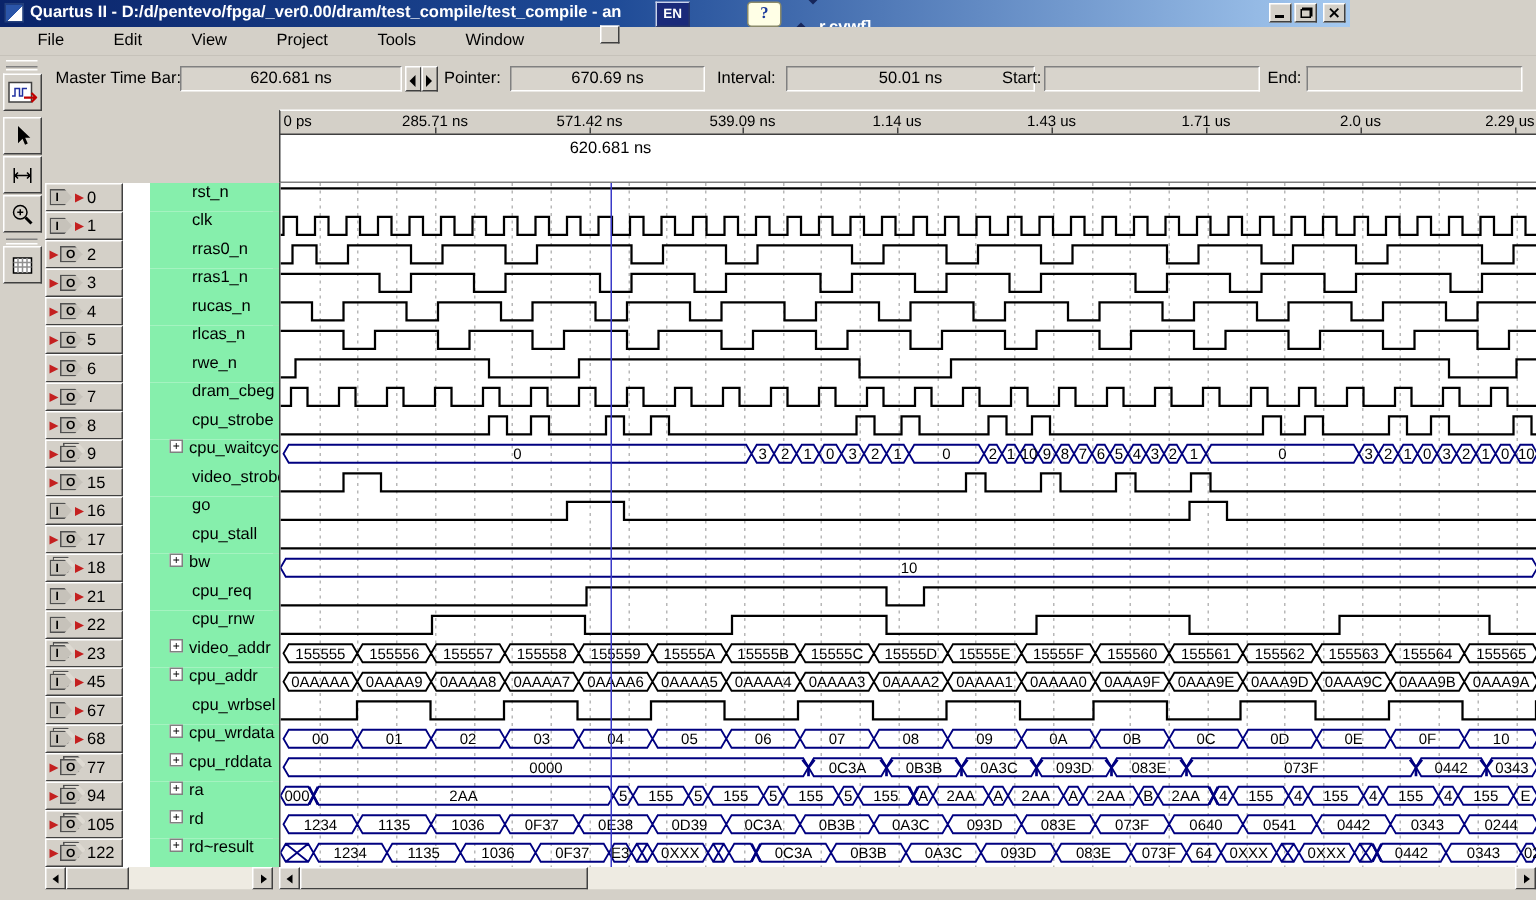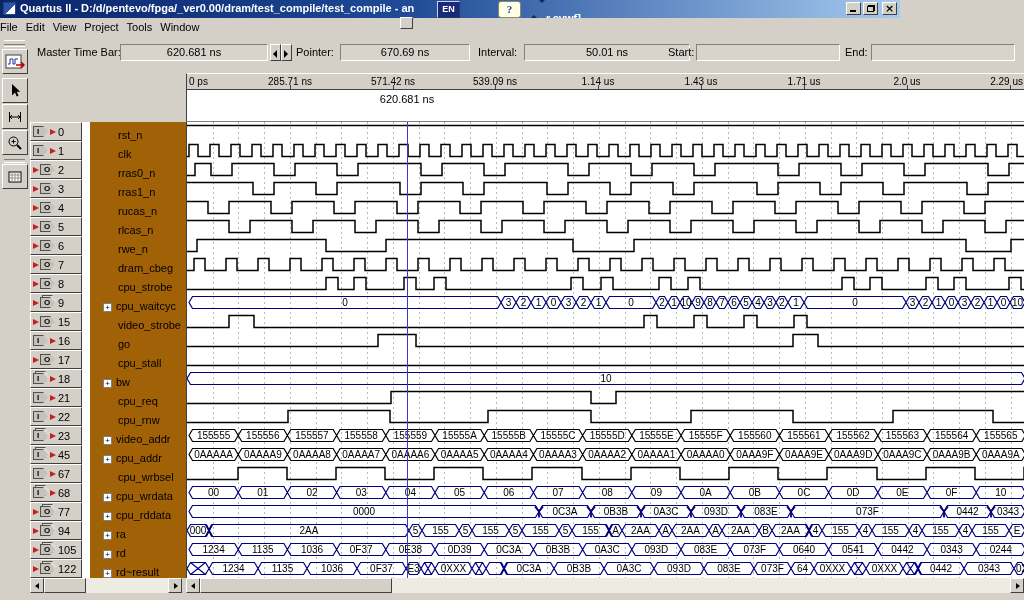--- a/index.html
+++ b/index.html
@@ -32,21 +32,21 @@
   .wbtn.close{margin-left:2px}
   .g-min{position:absolute;left:3px;bottom:2px;width:6px;height:2px;background:#000}
   .g-res{position:absolute;left:3px;top:2px;width:8px;height:7px}
   .g-res:before{content:"";position:absolute;right:0;top:0;width:5px;height:4px;border:1px solid #000}
   .g-res:after{content:"";position:absolute;left:0;bottom:0;width:5px;height:4px;border:1px solid #000;background:#d4d0c8}
   .g-x{position:absolute;left:0;top:-1px;width:13px;text-align:center;font:bold 11px/13px "DejaVu Sans",sans-serif}
 
   
   .menubar{position:absolute;left:0;top:18px;width:1024px;height:19px;background:#d4d0c8;
     border-bottom:1px solid #9c9a92}
-  .menubar span{display:inline-block;padding:3px 8px 0 0}
+  .menubar span{display:inline-block;padding:3px 8px 0 25px}
 
   
   .toolbar{position:absolute;left:30px;top:37px;width:994px;height:33px;background:#d4d0c8}
   .tlabel{position:absolute;top:9px;white-space:nowrap}
   .tfield{position:absolute;top:7px;height:17px;background:#d8d4cc;border:1px solid;
     border-color:#808080 #fff #fff #808080;box-sizing:border-box;text-align:center;
     line-height:15px;font-size:11px}
   .spin{position:absolute;top:7px;width:11px;height:17px;background:#d4d0c8;border:1px solid;
     border-color:#fff #404040 #404040 #fff;box-sizing:border-box}
   .spin i{position:absolute;left:2px;top:5px;width:0;height:0;border-top:4px solid transparent;border-bottom:4px solid transparent}
@@ -65,21 +65,21 @@
   
   .sighdr{position:absolute;left:30px;top:70px;width:152px;height:52px;background:#d4d0c8;
     border:1px solid;border-color:#fff #404040 #404040 #fff;box-sizing:border-box}
   .sighdr .div{position:absolute;left:51px;top:0;width:1px;height:100%;background:#808080;box-shadow:1px 0 0 #fff}
   .sighdr .nm{position:absolute;left:52px;top:19px;width:98px;text-align:center}
   .namecol-bg{position:absolute;left:82px;top:122px;width:100px;height:456px;background:#fff}
   .icell{position:absolute;left:30px;width:52px;height:19px;background:#d4d0c8;border:1px solid;
     border-color:#fff #404040 #404040 #fff;box-sizing:border-box;display:flex;align-items:center;
     padding-left:2px}
   .icell .num{margin-left:2px;font-size:11px}
-  .ncell{position:absolute;left:90px;width:100px;height:19px;background:#a16207;display:flex;align-items:flex-end}
+  .ncell{position:absolute;left:100px;width:100px;height:19px;background:#86efac;display:flex;align-items:flex-start}
   .plus{width:9px;height:9px;border:1px solid #808080;background:#fff;box-sizing:border-box;
     font:8px/7px "Liberation Sans",sans-serif;text-align:center;margin-left:13px;flex:none}
   .noplus{width:24px;flex:none}
   .sname{margin-left:4px;white-space:nowrap;font-size:11px}
 
   
   .pin{position:relative;display:inline-block;width:23px;height:13px;flex:none}
   .pin .tag{position:absolute;left:0;top:1px;width:16px;height:11px;background:#c6c2ba;
     border:1px solid #505050;box-sizing:border-box;
     clip-path:polygon(0 0,10px 0,15px 50%,10px 100%,0 100%);

